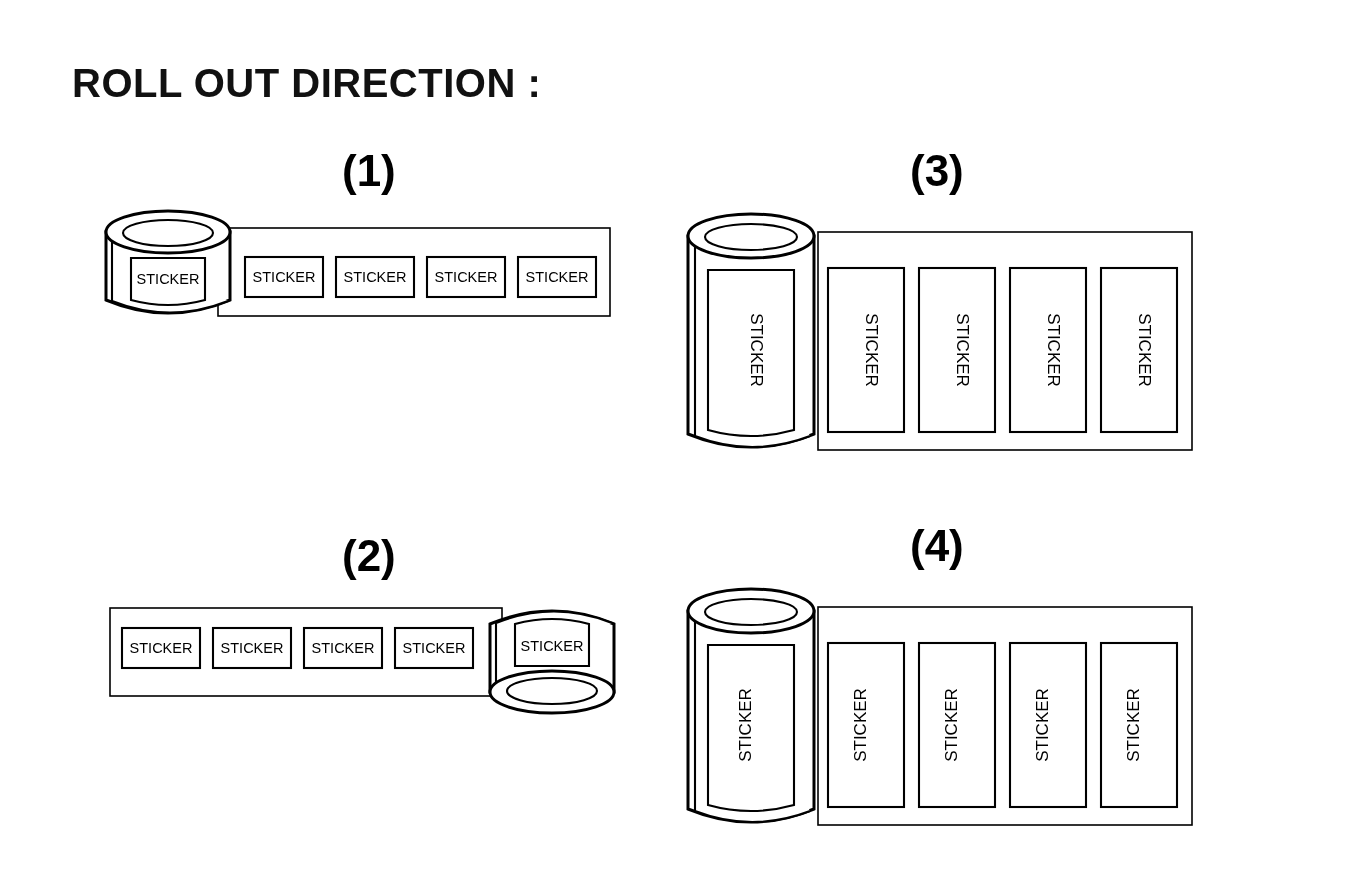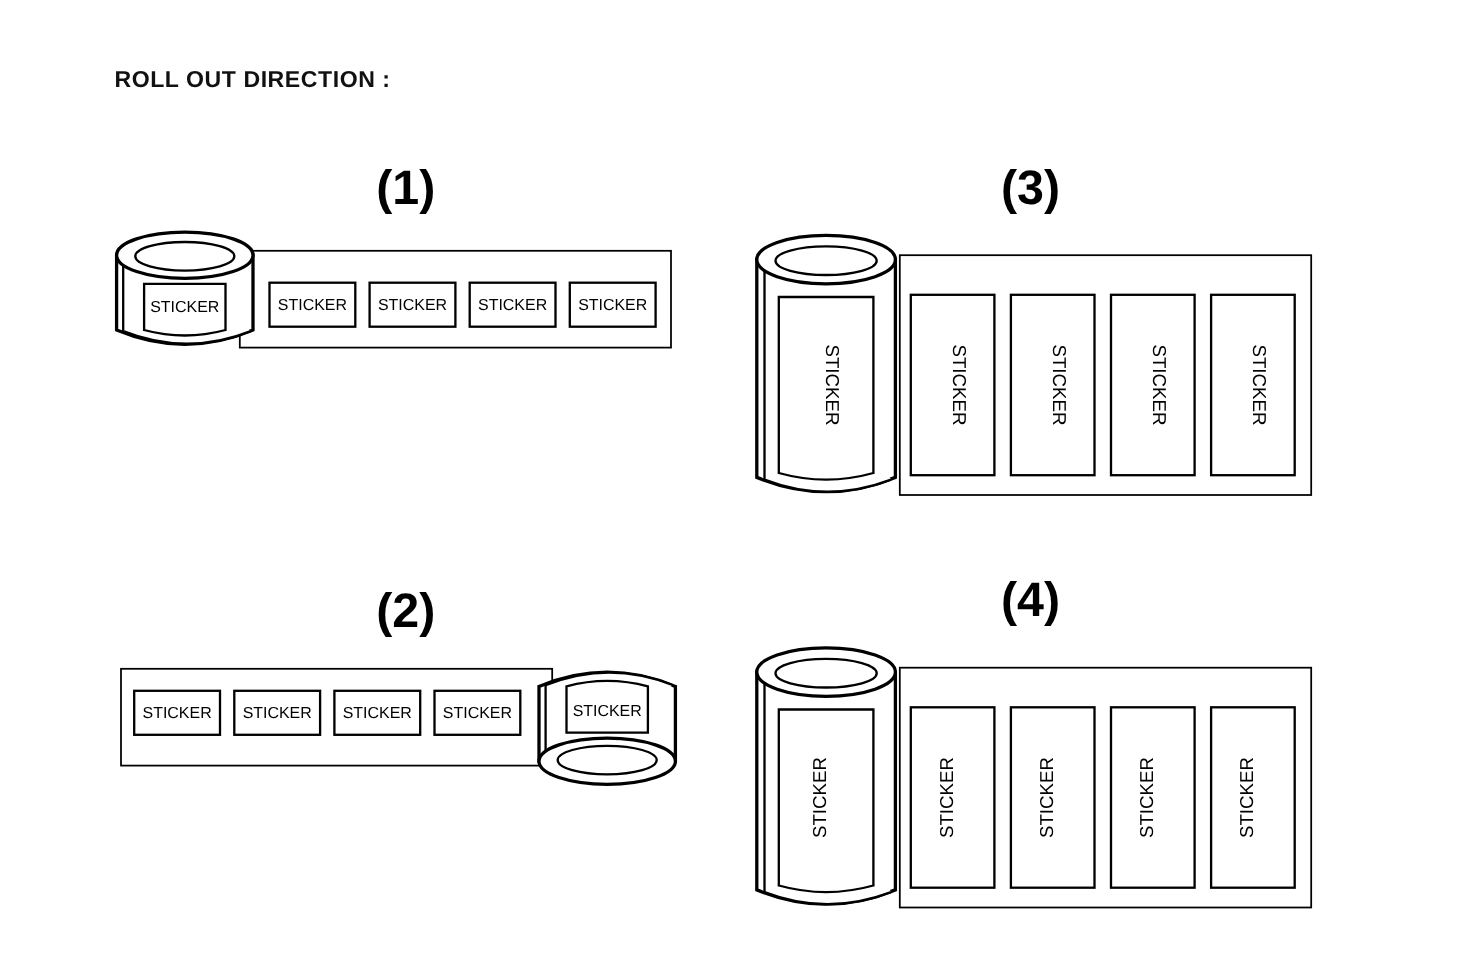--- a/index.html
+++ b/index.html
@@ -12,23 +12,23 @@
     width: 1349px;
     height: 890px;
     position: relative;
     overflow: hidden;
     font-family: "Liberation Sans", sans-serif;
     color: #000000;
   }
 
   #page-title {
     position: absolute;
-    left: 104px;
+    left: 72px;
     top: 61px;
-    font-size: 21px;
+    font-size: 40px;
     font-weight: bold;
     letter-spacing: 0.5px;
     color: #111111;
     white-space: nowrap;
   }
 
   .figure {
     position: absolute;
   }
   .fig-number {

